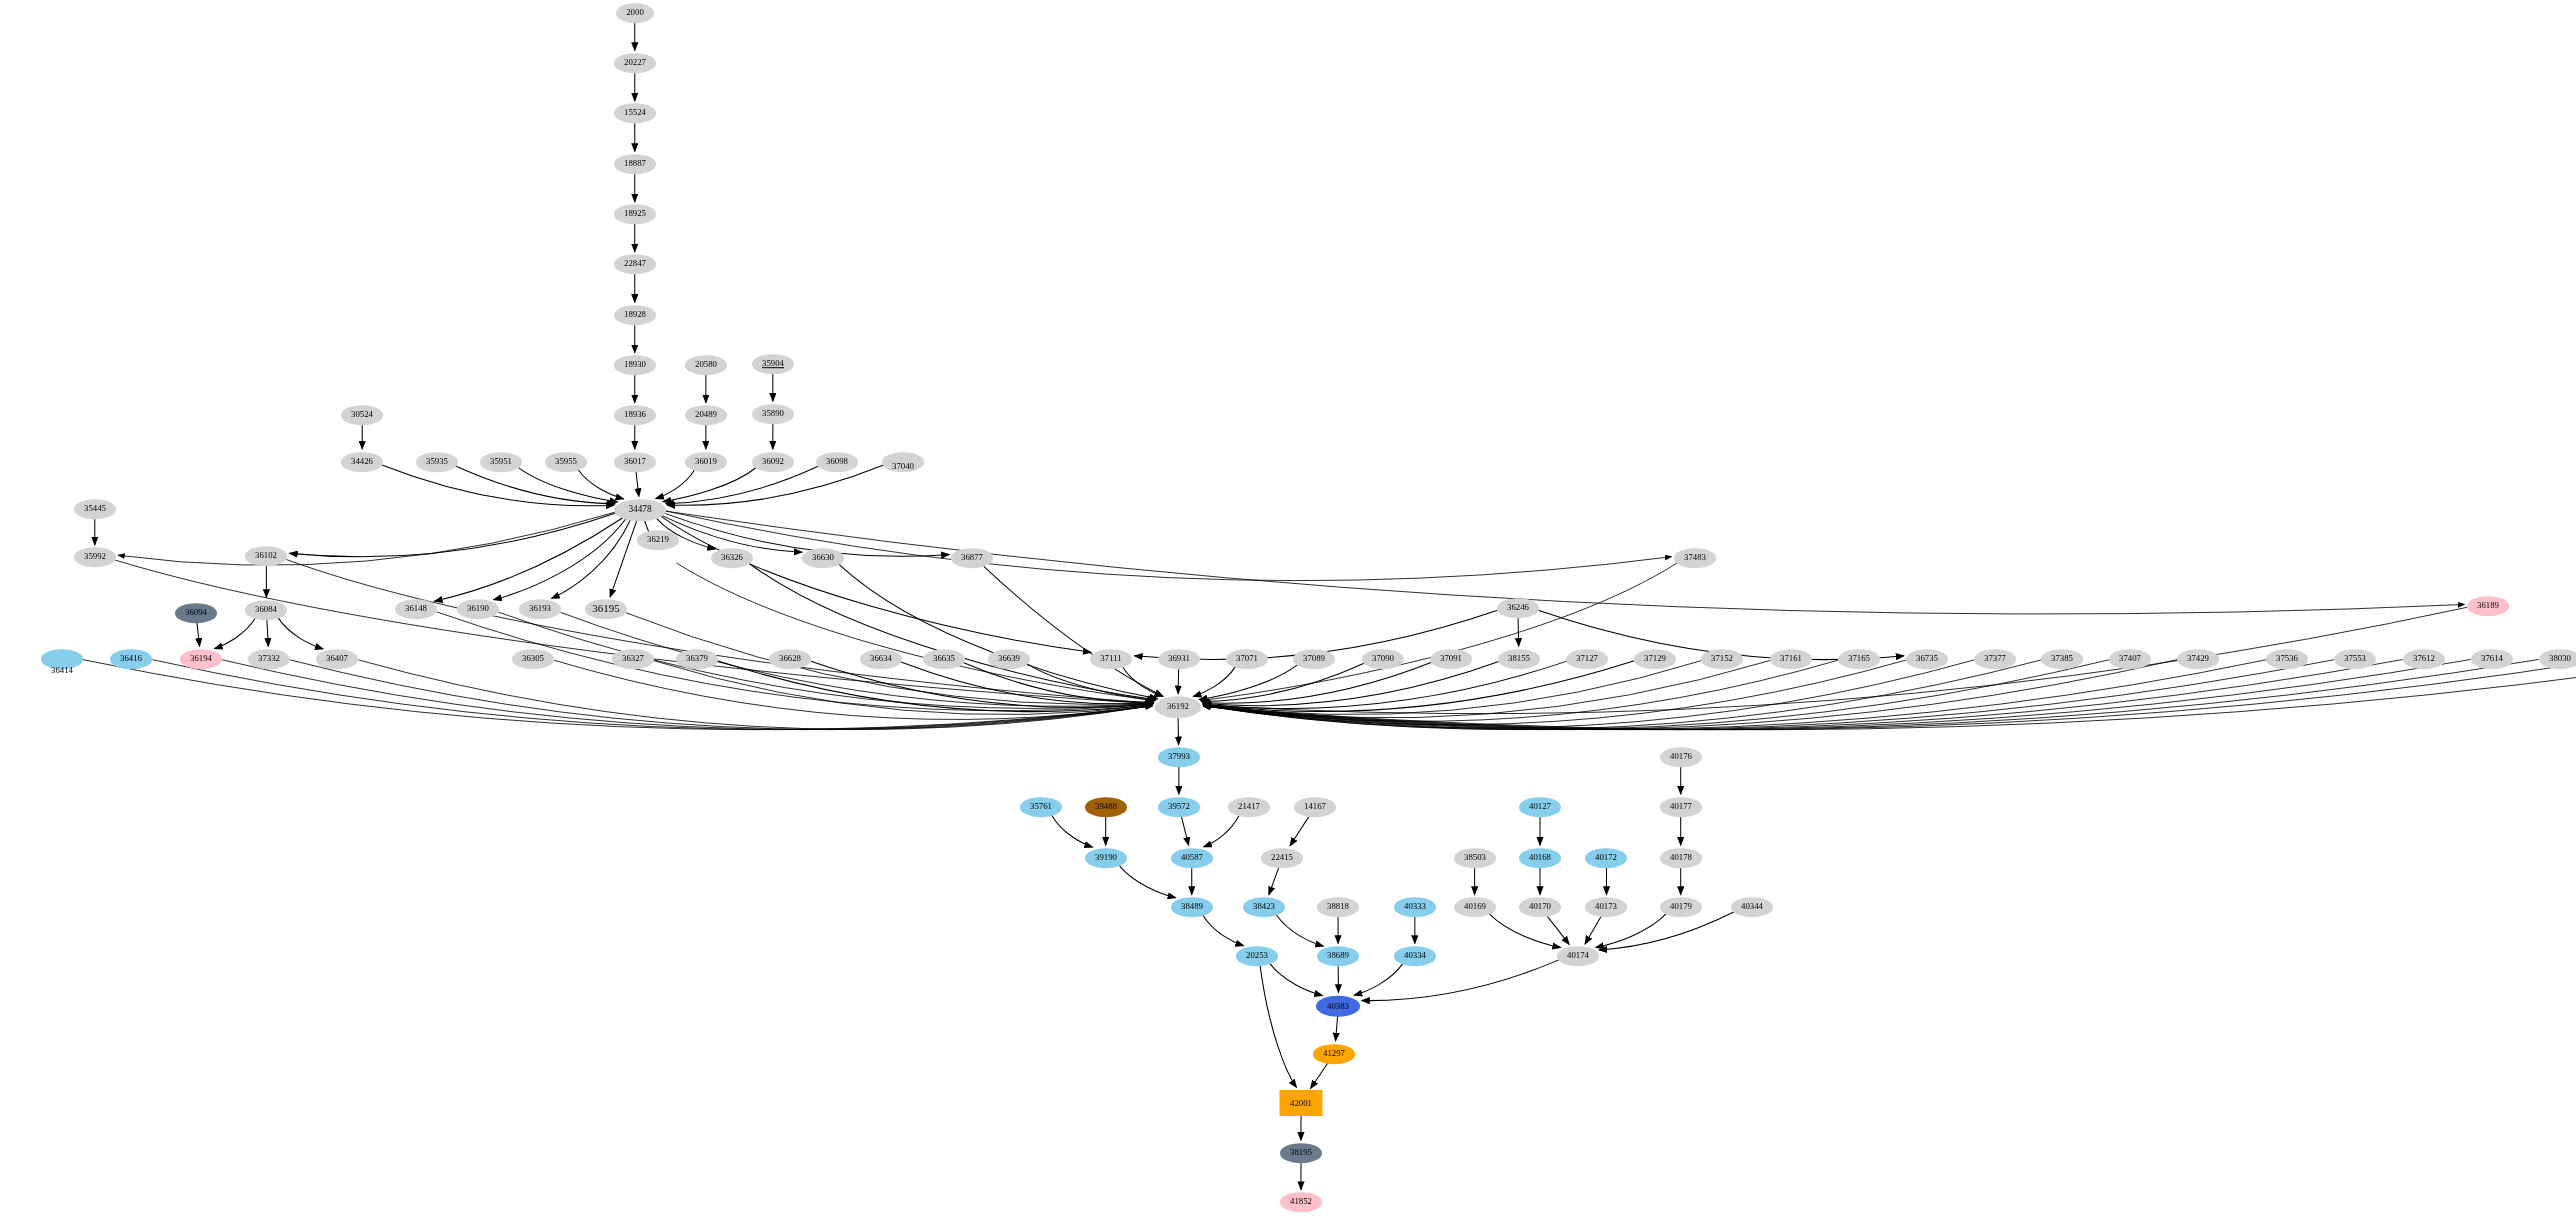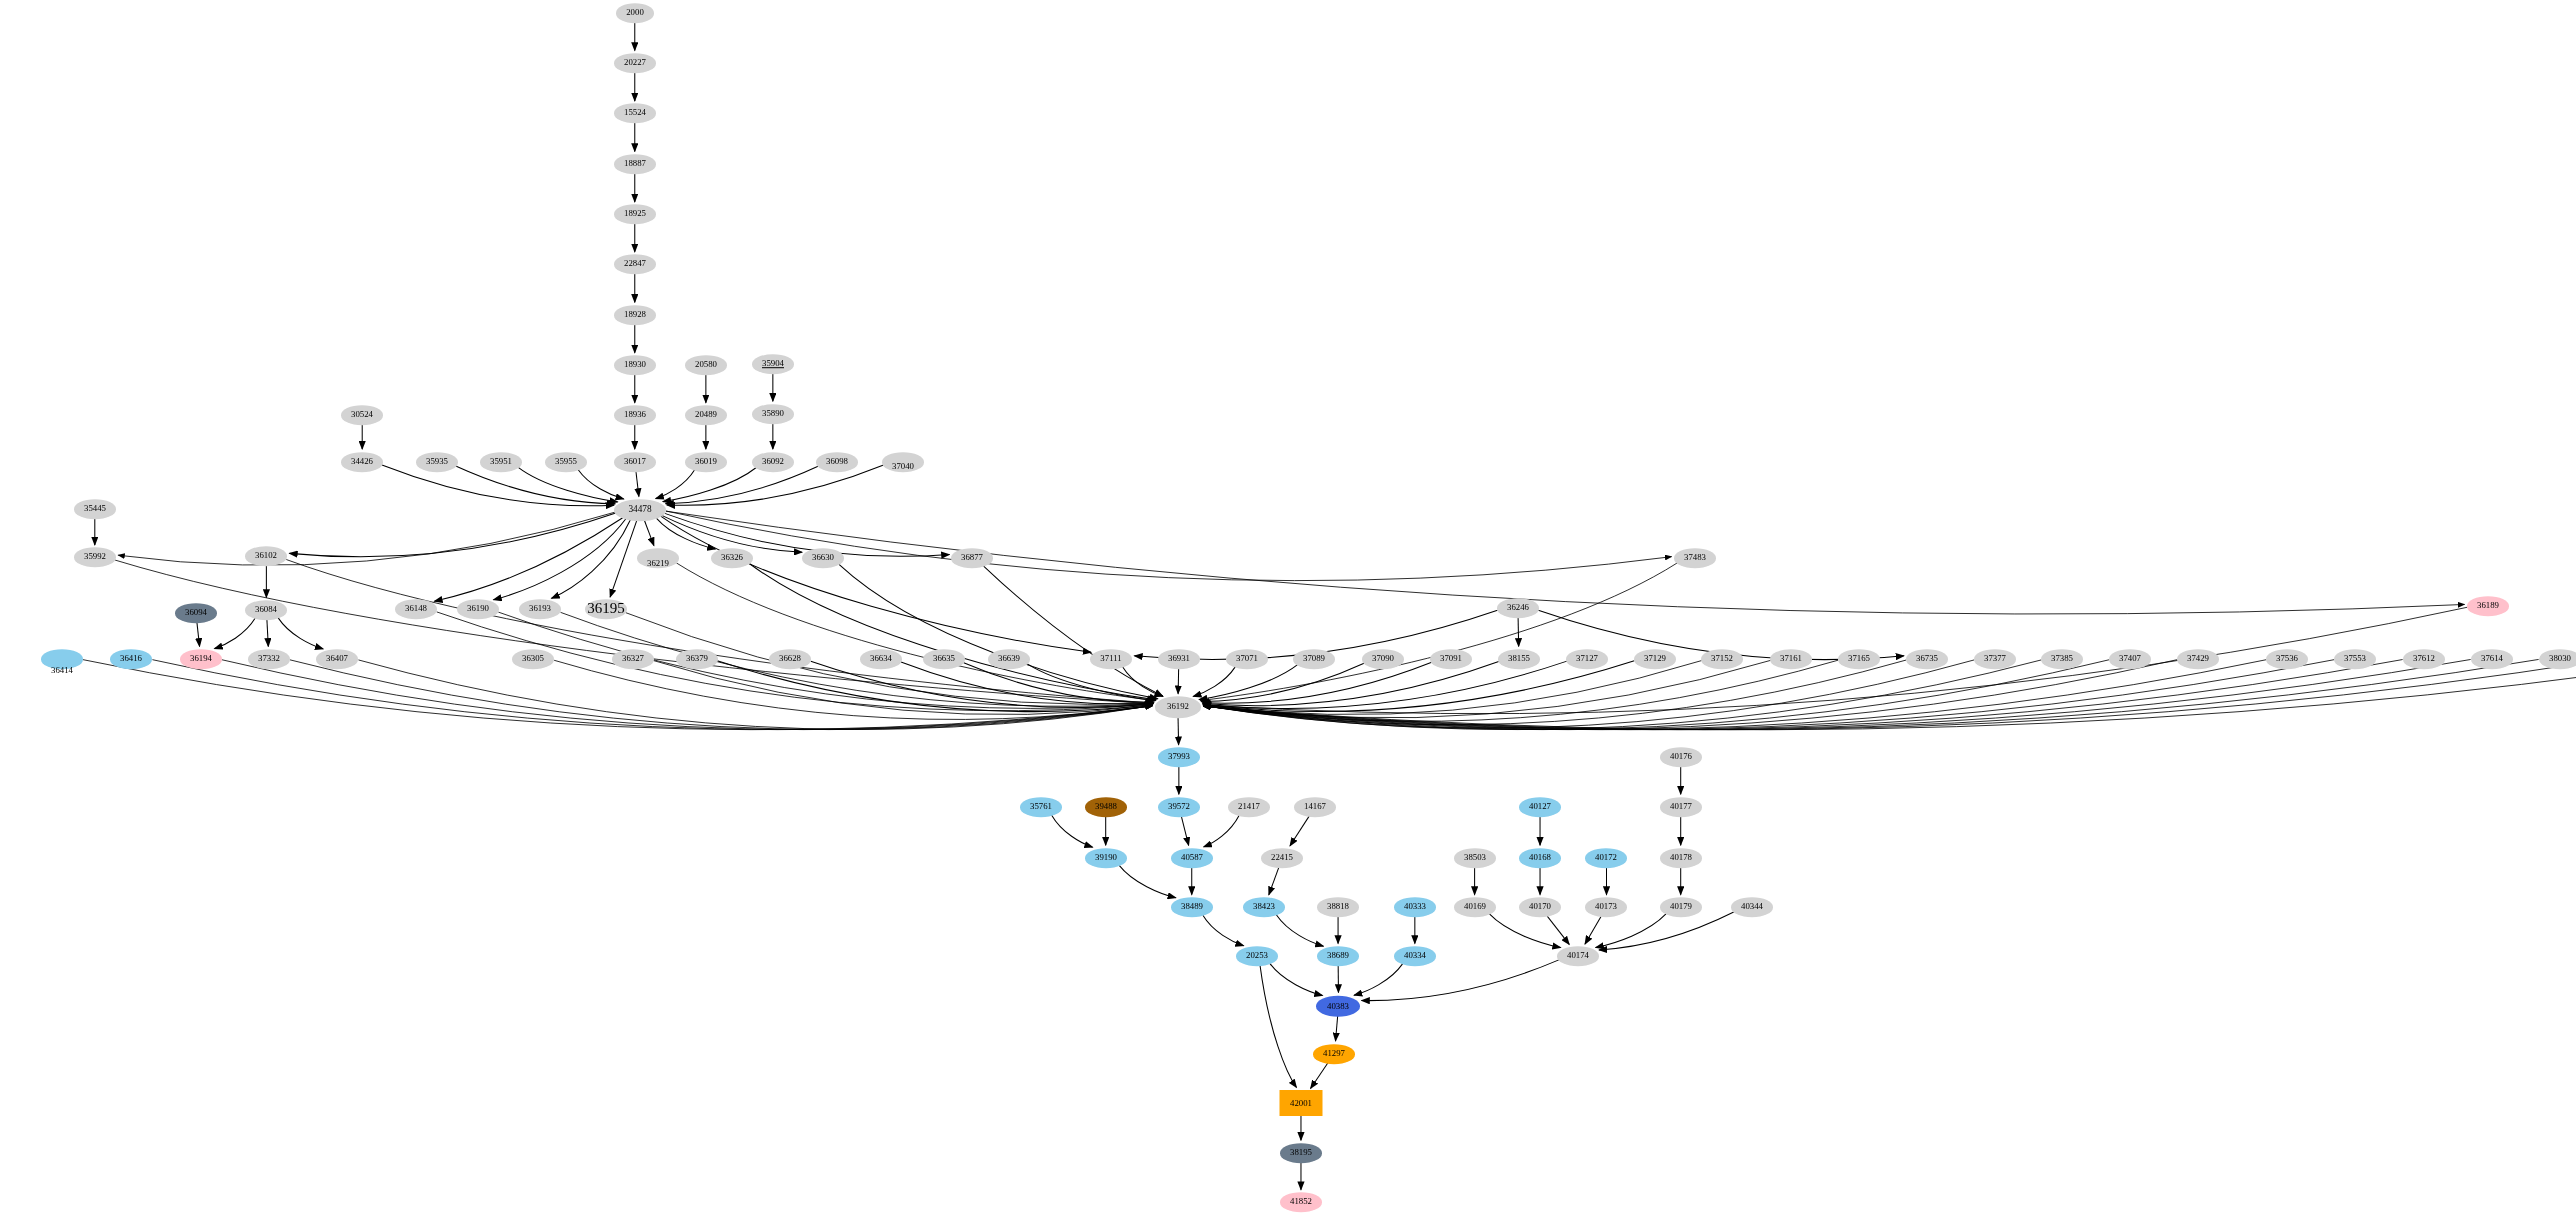--- a/index.html
+++ b/index.html
@@ -247,21 +247,21 @@
       </div>
       <div class="node ellipse" style="left: 95px; top: 509px; width: 42px; height: 19.6px; background: rgb(211, 211, 211);">
         <span class="lbl" style="font-size: 8.8px;">35445</span>
       </div>
       <div class="node ellipse" style="left: 95px; top: 557px; width: 42px; height: 19.6px; background: rgb(211, 211, 211);">
         <span class="lbl" style="font-size: 8.8px;">35992</span>
       </div>
       <div class="node ellipse" style="left: 266px; top: 556px; width: 42px; height: 19.6px; background: rgb(211, 211, 211);">
         <span class="lbl" style="font-size: 8.8px;">36102</span>
       </div>
-      <div class="node ellipse" style="left: 658px; top: 558px; width: 42px; height: 19.6px; background: rgb(211, 211, 211); align-items: flex-end;">
+      <div class="node ellipse" style="left: 658px; top: 540px; width: 42px; height: 19.6px; background: rgb(211, 211, 211);">
         <span class="lbl" style="font-size: 8.8px;">36219</span>
       </div>
       <div class="node ellipse" style="left: 732px; top: 558px; width: 42px; height: 19.6px; background: rgb(211, 211, 211);">
         <span class="lbl" style="font-size: 8.8px;">36326</span>
       </div>
       <div class="node ellipse" style="left: 823px; top: 558px; width: 42px; height: 19.6px; background: rgb(211, 211, 211);">
         <span class="lbl" style="font-size: 8.8px;">36630</span>
       </div>
       <div class="node ellipse" style="left: 972px; top: 558px; width: 42px; height: 19.6px; background: rgb(211, 211, 211);">
         <span class="lbl" style="font-size: 8.8px;">36877</span>
@@ -284,21 +284,21 @@
       <div class="node ellipse" style="left: 416px; top: 609px; width: 42px; height: 19.6px; background: rgb(211, 211, 211);">
         <span class="lbl" style="font-size: 8.8px;">36148</span>
       </div>
       <div class="node ellipse" style="left: 478px; top: 609px; width: 42px; height: 19.6px; background: rgb(211, 211, 211);">
         <span class="lbl" style="font-size: 8.8px;">36190</span>
       </div>
       <div class="node ellipse" style="left: 540px; top: 609px; width: 42px; height: 19.6px; background: rgb(211, 211, 211);">
         <span class="lbl" style="font-size: 8.8px;">36193</span>
       </div>
       <div class="node ellipse" style="left: 606px; top: 609px; width: 42px; height: 19.6px; background: rgb(211, 211, 211);">
-        <span class="lbl" style="font-size: 15px;">36195</span>
+        <span class="lbl" style="font-size: 11px;">36195</span>
       </div>
       <div class="node ellipse" style="left: 62px; top: 659px; width: 42px; height: 19.6px; background: rgb(135, 205, 236);">
         <span class="lbl" style="font-size: 8.8px; margin-top: 24px;">36414</span>
       </div>
       <div class="node ellipse" style="left: 131px; top: 659px; width: 42px; height: 19.6px; background: rgb(135, 205, 236);">
         <span class="lbl" style="font-size: 8.8px;">36416</span>
       </div>
       <div class="node ellipse" style="left: 201px; top: 659px; width: 42px; height: 19.6px; background: rgb(255, 192, 203);">
         <span class="lbl" style="font-size: 8.8px;">36194</span>
       </div>

